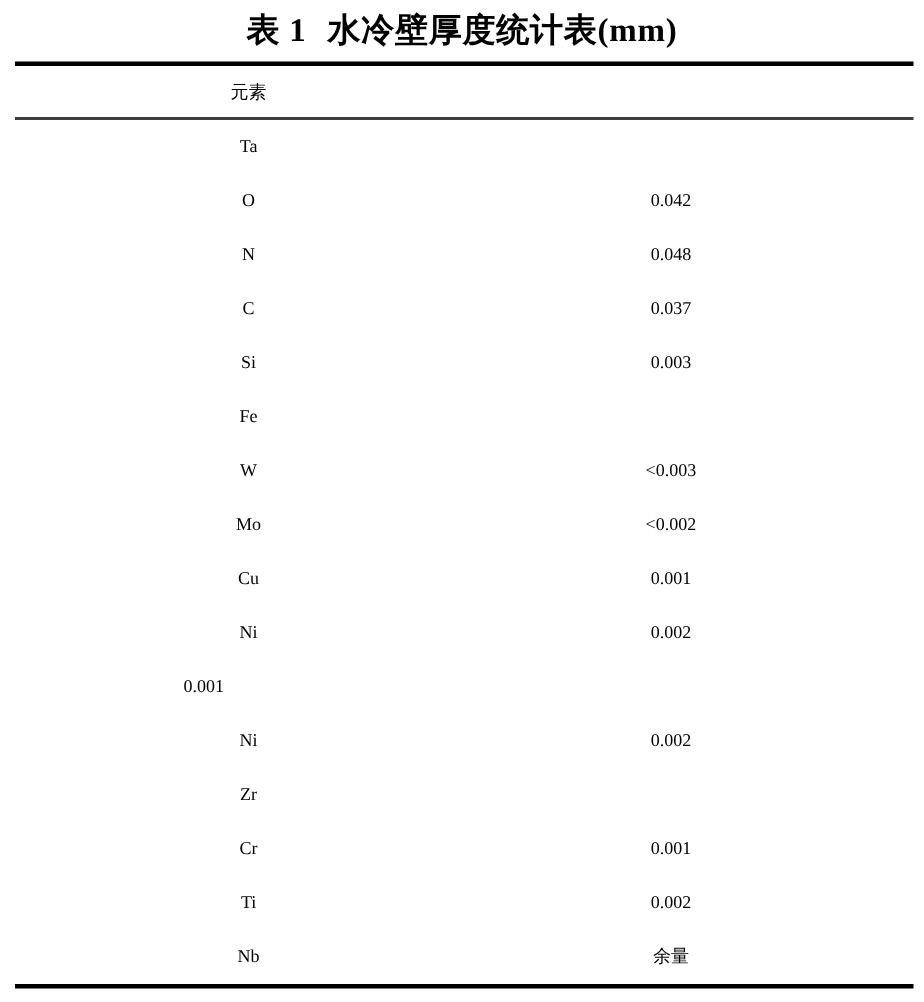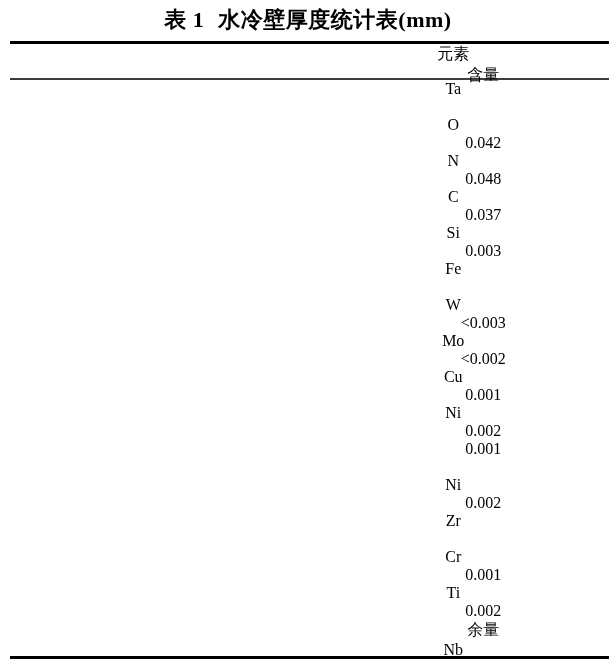--- a/index.html
+++ b/index.html
@@ -41,24 +41,23 @@
   .rule.thick {
     height: 3px;
     background: #000000;
   }
   .rule.thin {
     height: 1.5px;
     background: #3c3c3c;
   }
   .row {
     display: flex;
-    align-items: flex-end;
+    align-items: center;
     height: 36px;
-    font-size: 16px;
-    flex-direction: column;
+    font-size: 12px;
   }
   .row.header {
     height: 34px;
   }
   .cell {
     text-align: center;
     white-space: nowrap;
   }
   .cell.c1 { width: 52%; }
   .cell.c2 { width: 42%; }
@@ -72,21 +71,20 @@
   <div class="table-title">
     <span class="title-label">表 1</span><span>水冷壁厚度统计表(mm)</span>
   </div>
 
   <div class="table-area">
 
     <div class="rule thick"></div>
 
     <div class="row header">
       <div class="cell c1">元素</div>
-      <div class="cell c2">含量</div>
       <div class="cell spacer"></div>
     </div>
 
     <div class="rule thin"></div>
 
     <div id="rows">
         <div class="row">
           <div class="cell c1">Ta</div>
           <div class="cell spacer"></div>
         </div>
@@ -151,22 +149,22 @@
           <div class="cell c1">Cr</div>
           <div class="cell c2">0.001</div>
           <div class="cell spacer"></div>
         </div>
         <div class="row">
           <div class="cell c1">Ti</div>
           <div class="cell c2">0.002</div>
           <div class="cell spacer"></div>
         </div>
         <div class="row">
+          <div class="cell c1">Nb</div>
           <div class="cell c2">余量</div>
-          <div class="cell c1">Nb</div>
           <div class="cell spacer"></div>
         </div>
       </div>
 
     <div class="rule thick"></div>
 
   </div>
 </div>
 
 </body></html>

